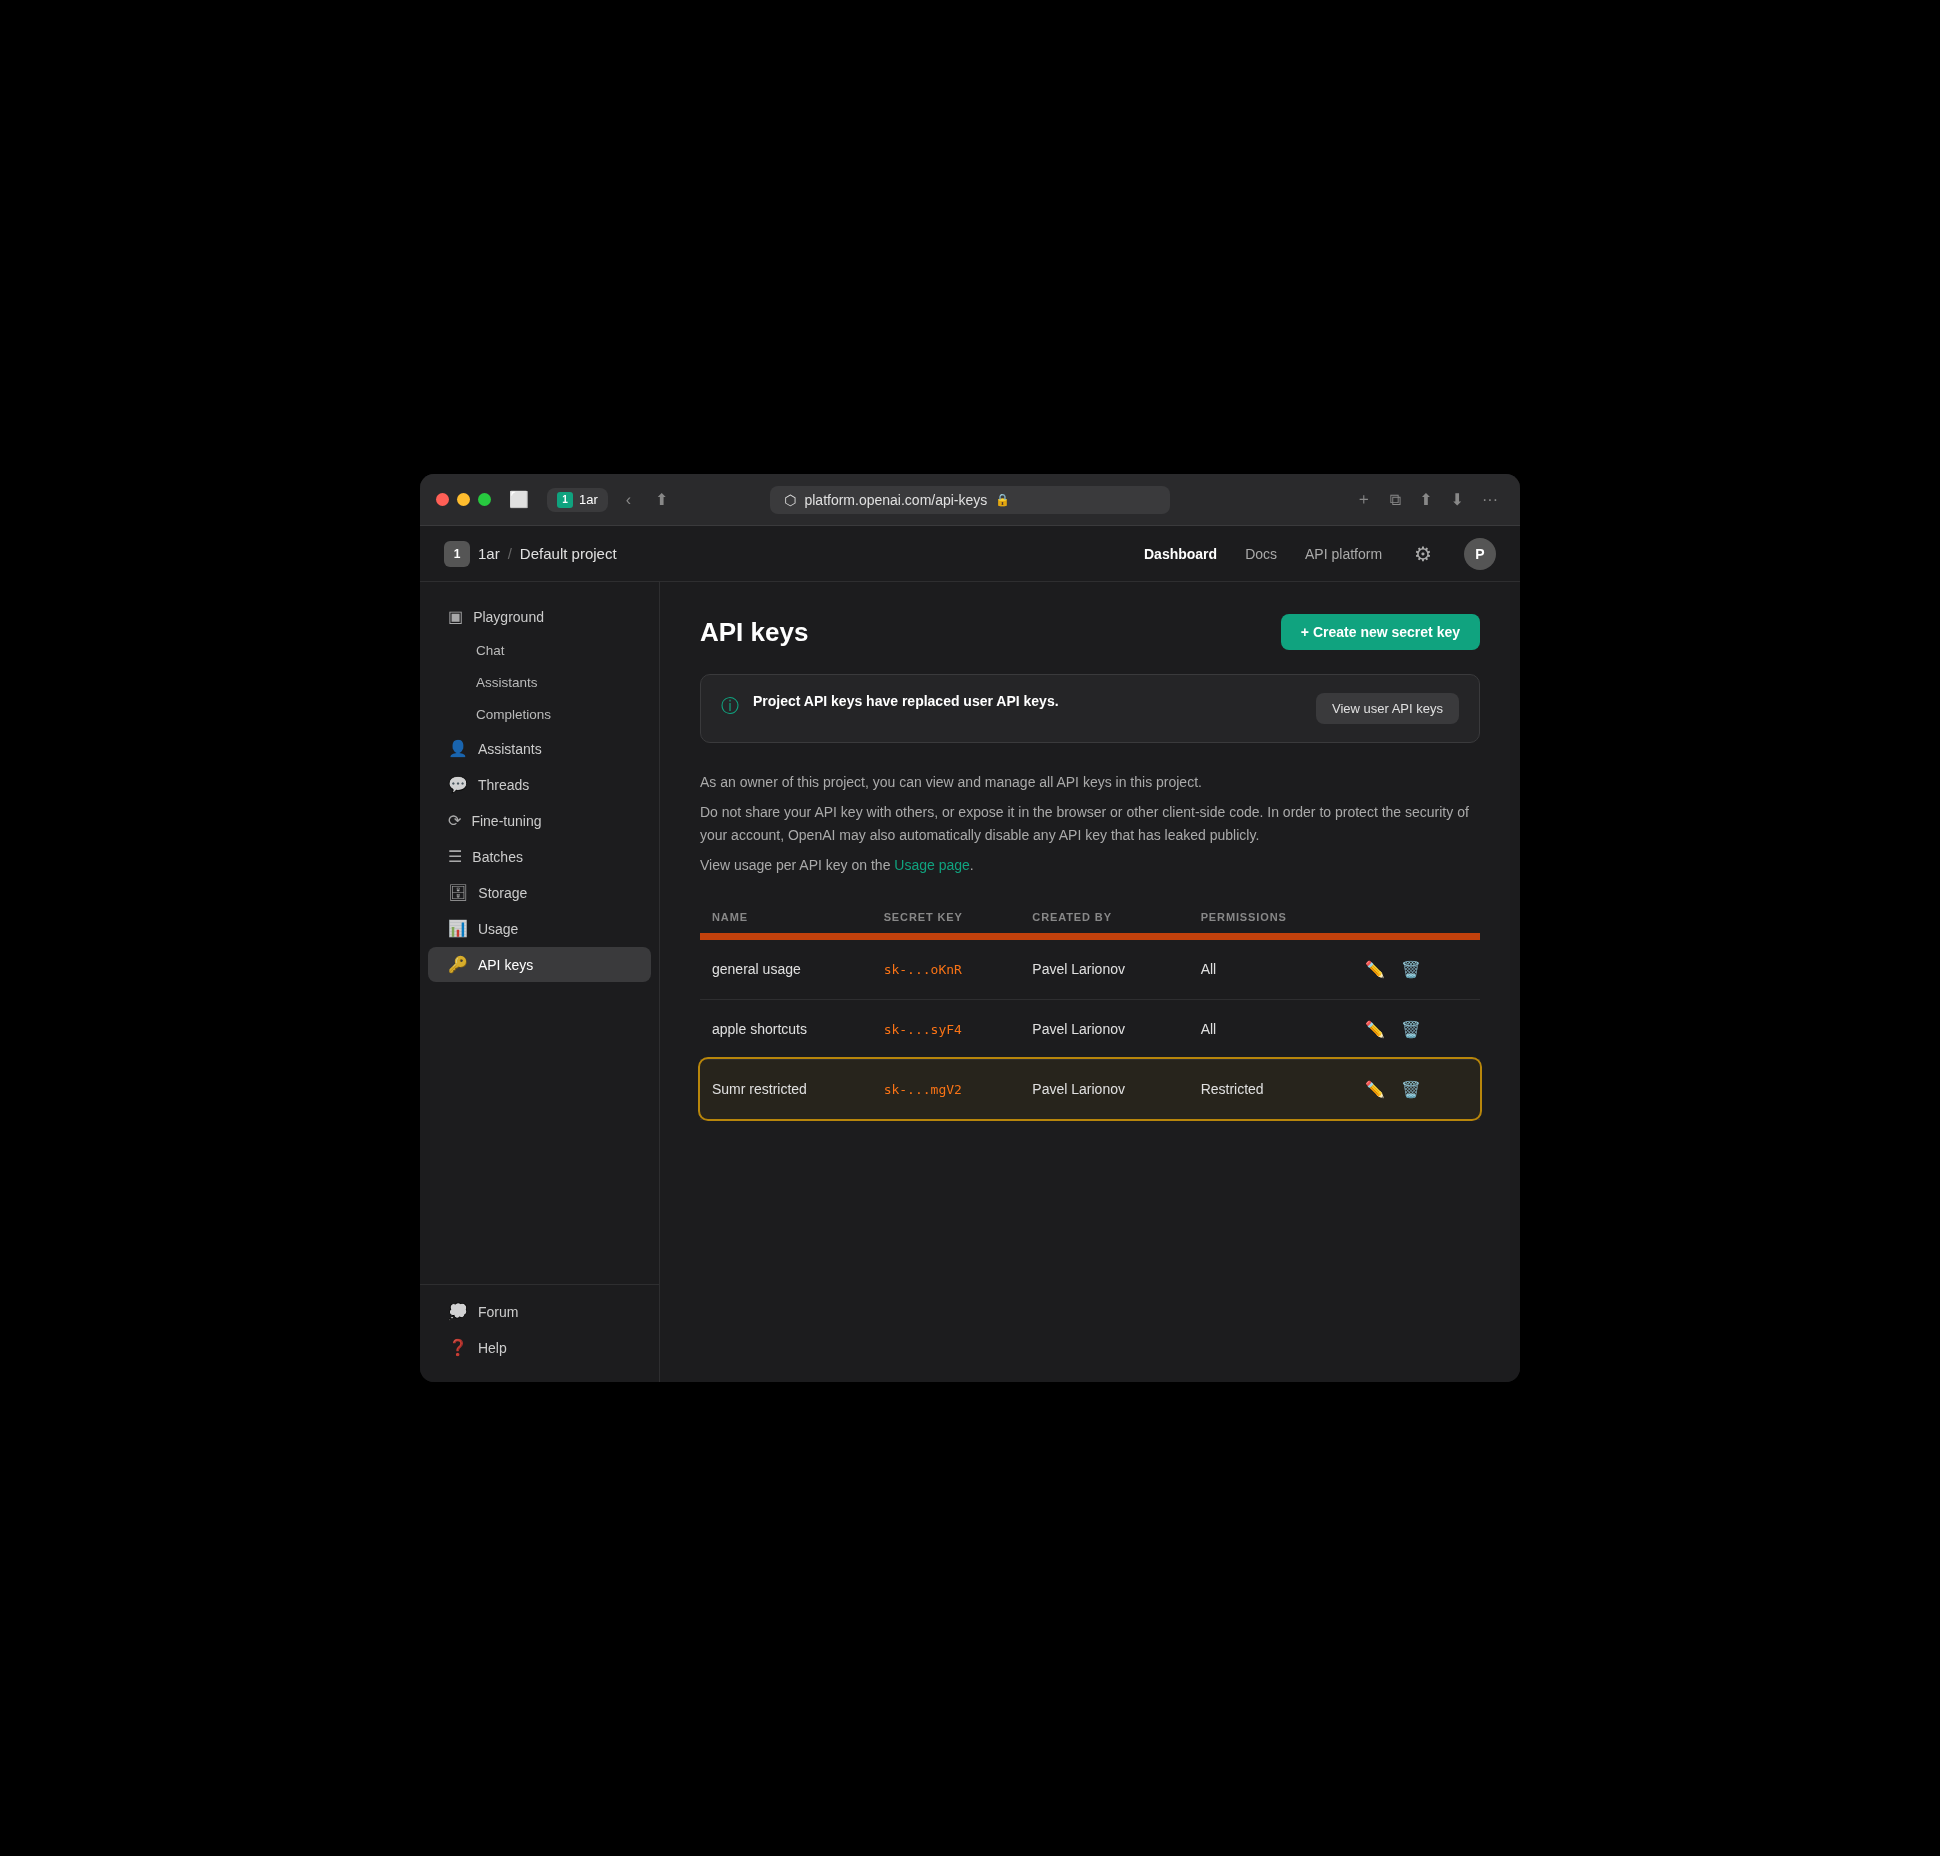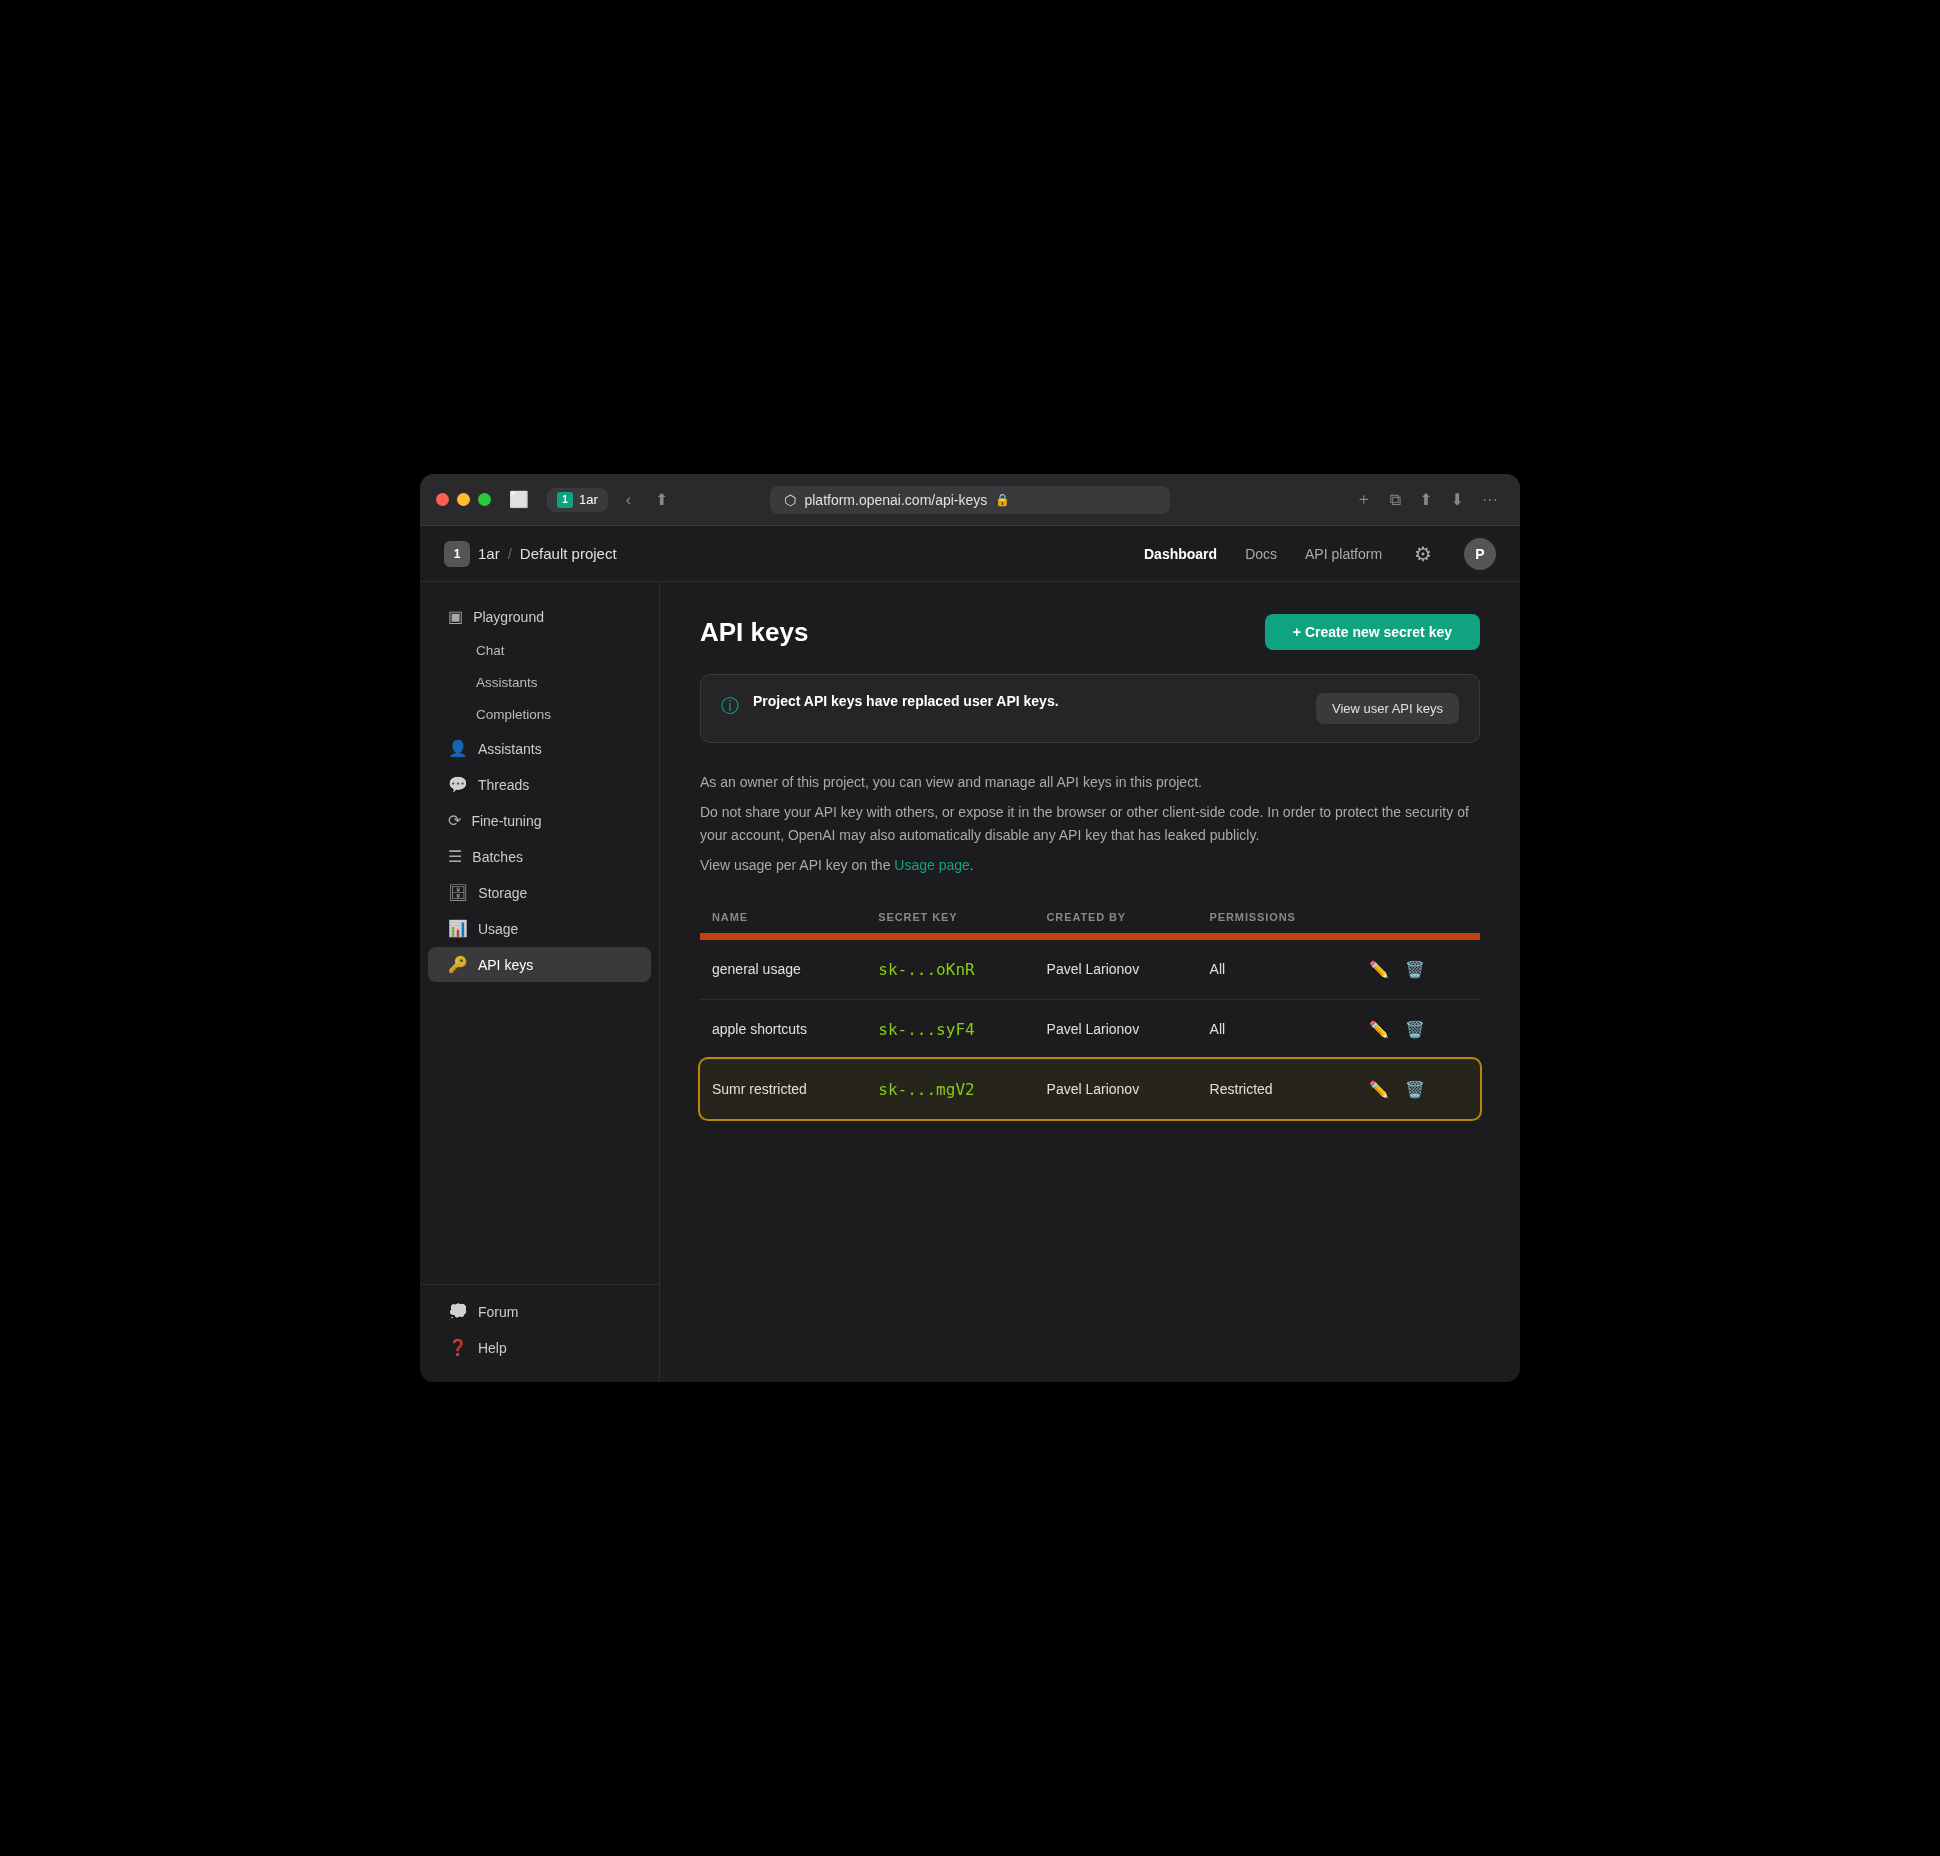--- a/index.html
+++ b/index.html
@@ -219,21 +219,21 @@
     .page-title {
       color: #fff;
       font-size: 26px;
       font-weight: 600;
     }
     .create-btn {
       background: #10a37f;
       color: #fff;
       border: none;
       border-radius: 8px;
-      padding: 10px 28px;
+      padding: 10px 20px;
       font-size: 14px;
       font-weight: 600;
       cursor: pointer;
       display: flex;
       align-items: center;
       gap: 6px;
     }
     
     .info-banner {
       background: #252527;
@@ -323,22 +323,22 @@
     }
     .edit-btn { color: #ccc; }
     .delete-btn { color: #e05252; }
     .actions-cell {
       display: flex;
       gap: 4px;
       align-items: center;
     }
     .monospace {
       font-family: 'SF Mono', 'Monaco', 'Menlo', monospace;
-      font-size: 16px;
-      color: #84cc16;
+      font-size: 13px;
+      color: #f97316;
     }
   </style>
 </head>
 <body>
 
 <div class="browser-window">
 
   <div class="title-bar">
     <div class="traffic-lights">
       <div class="traffic-light tl-red"></div>

